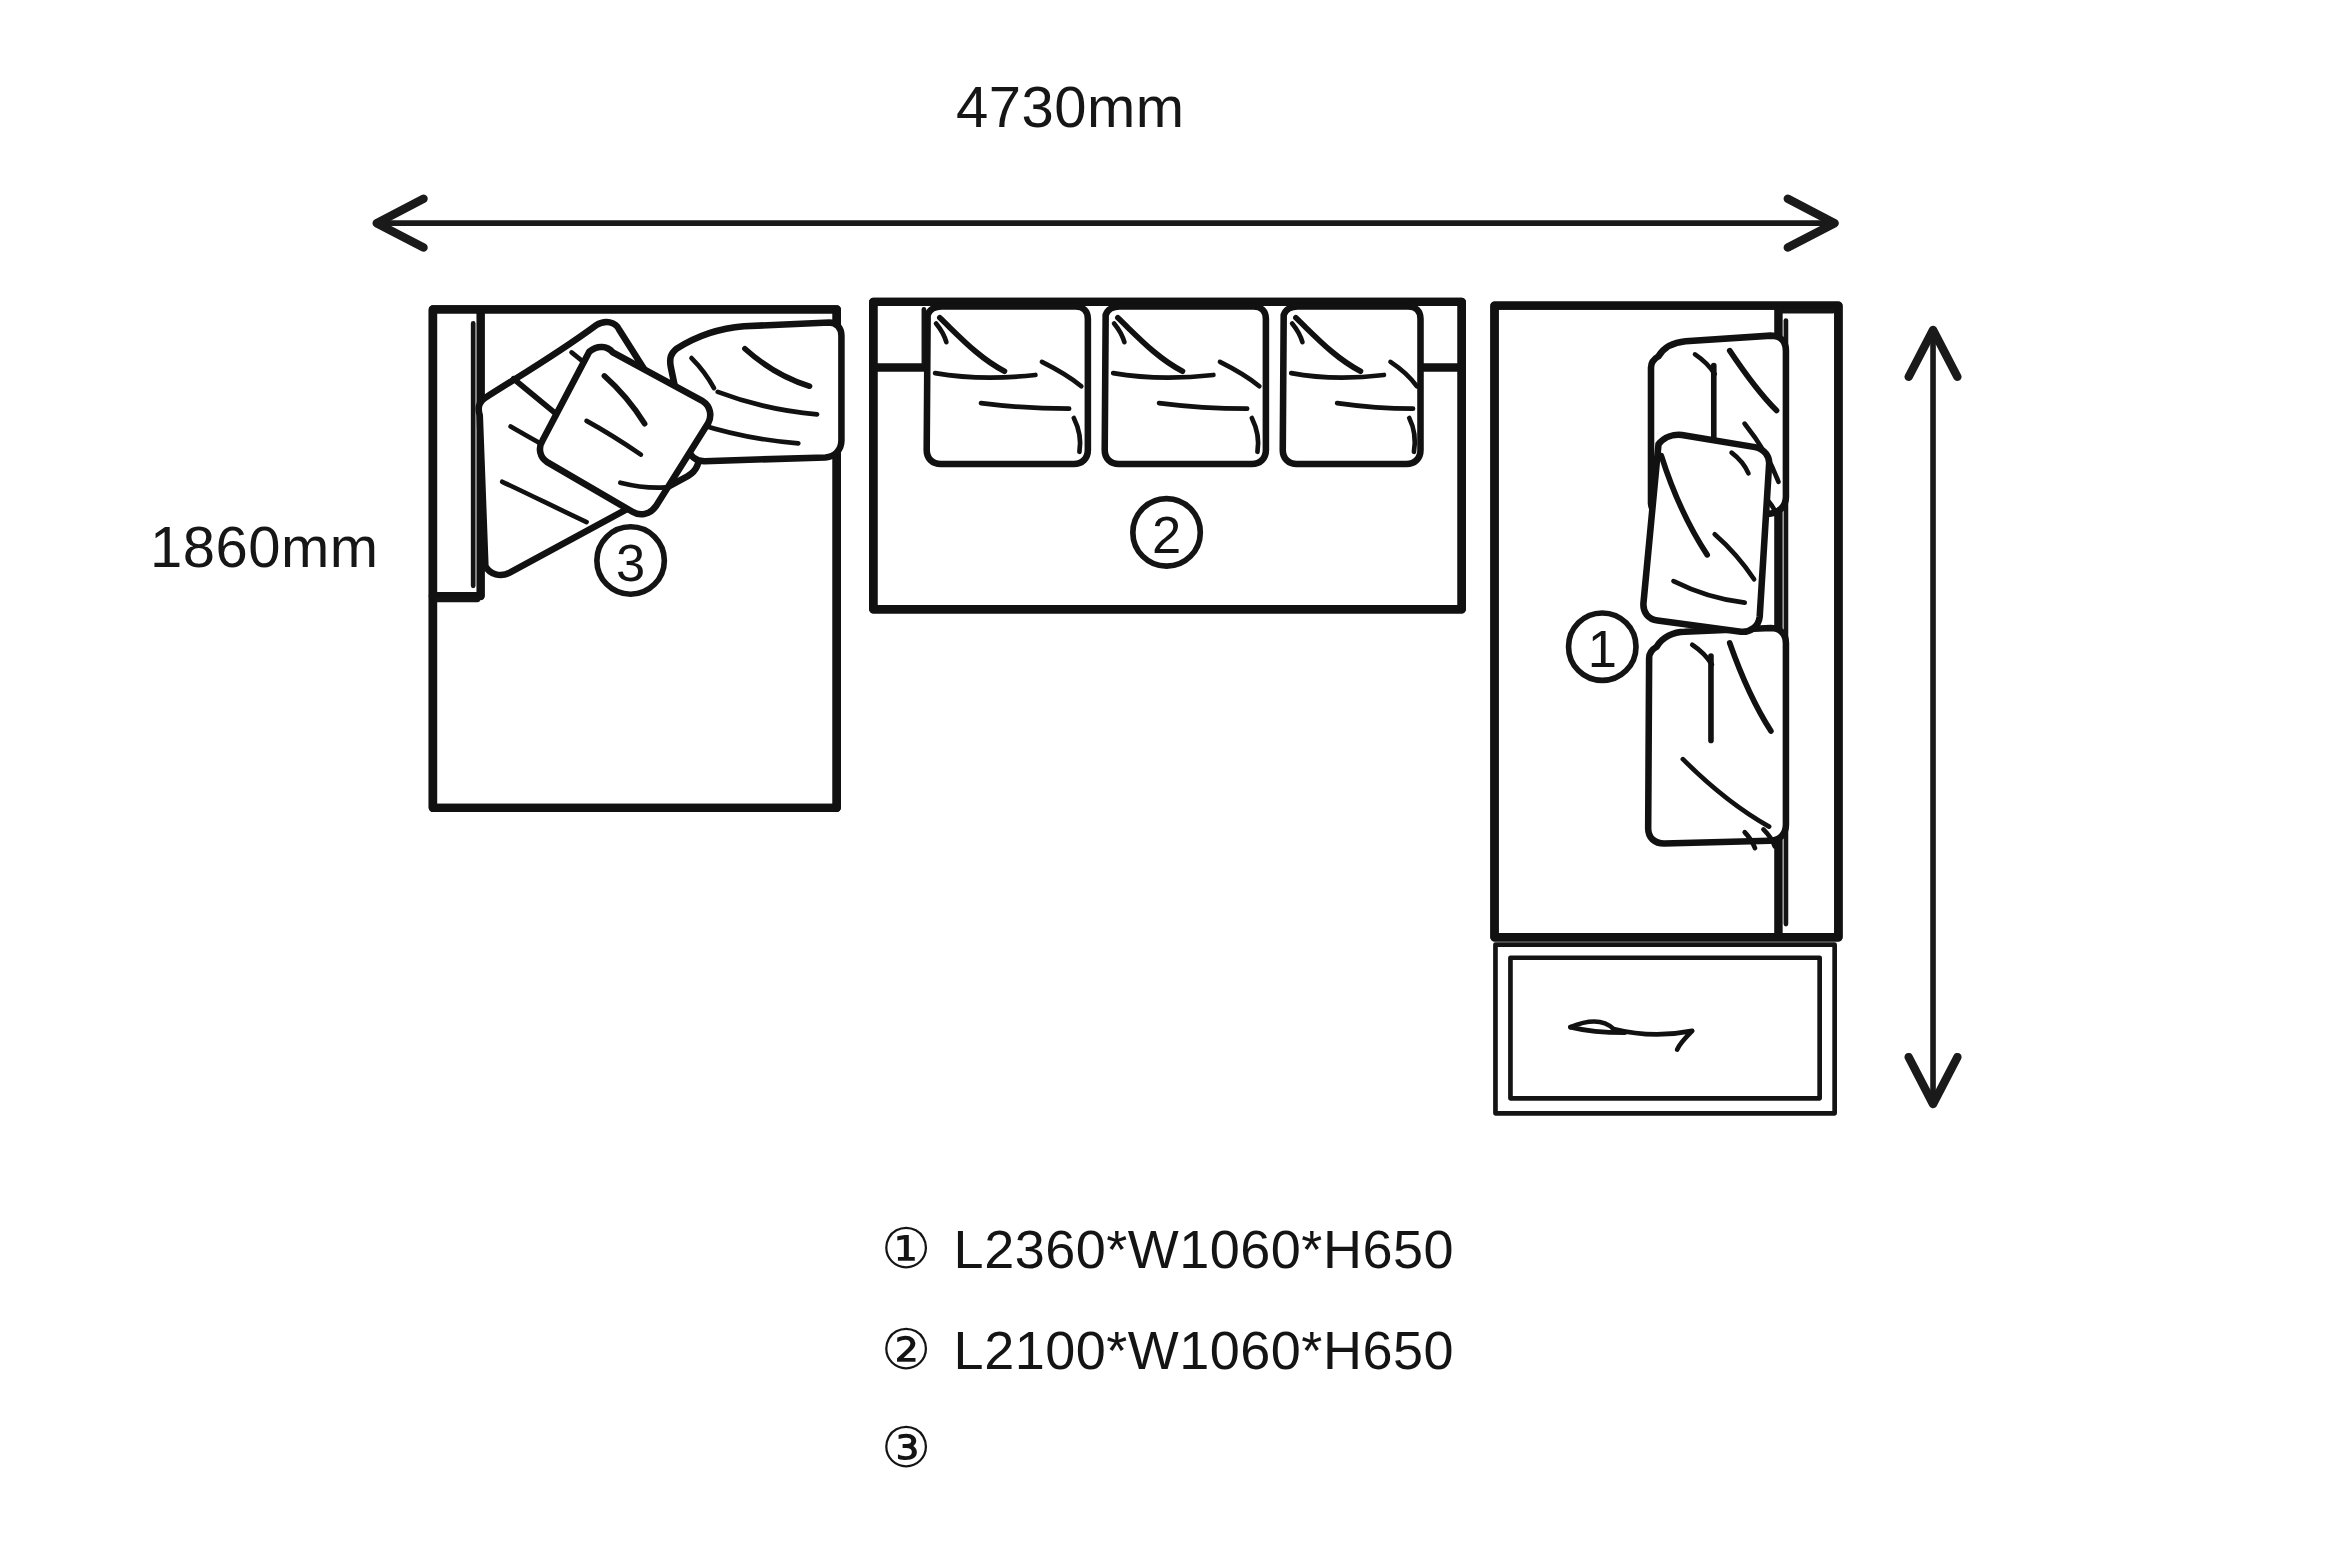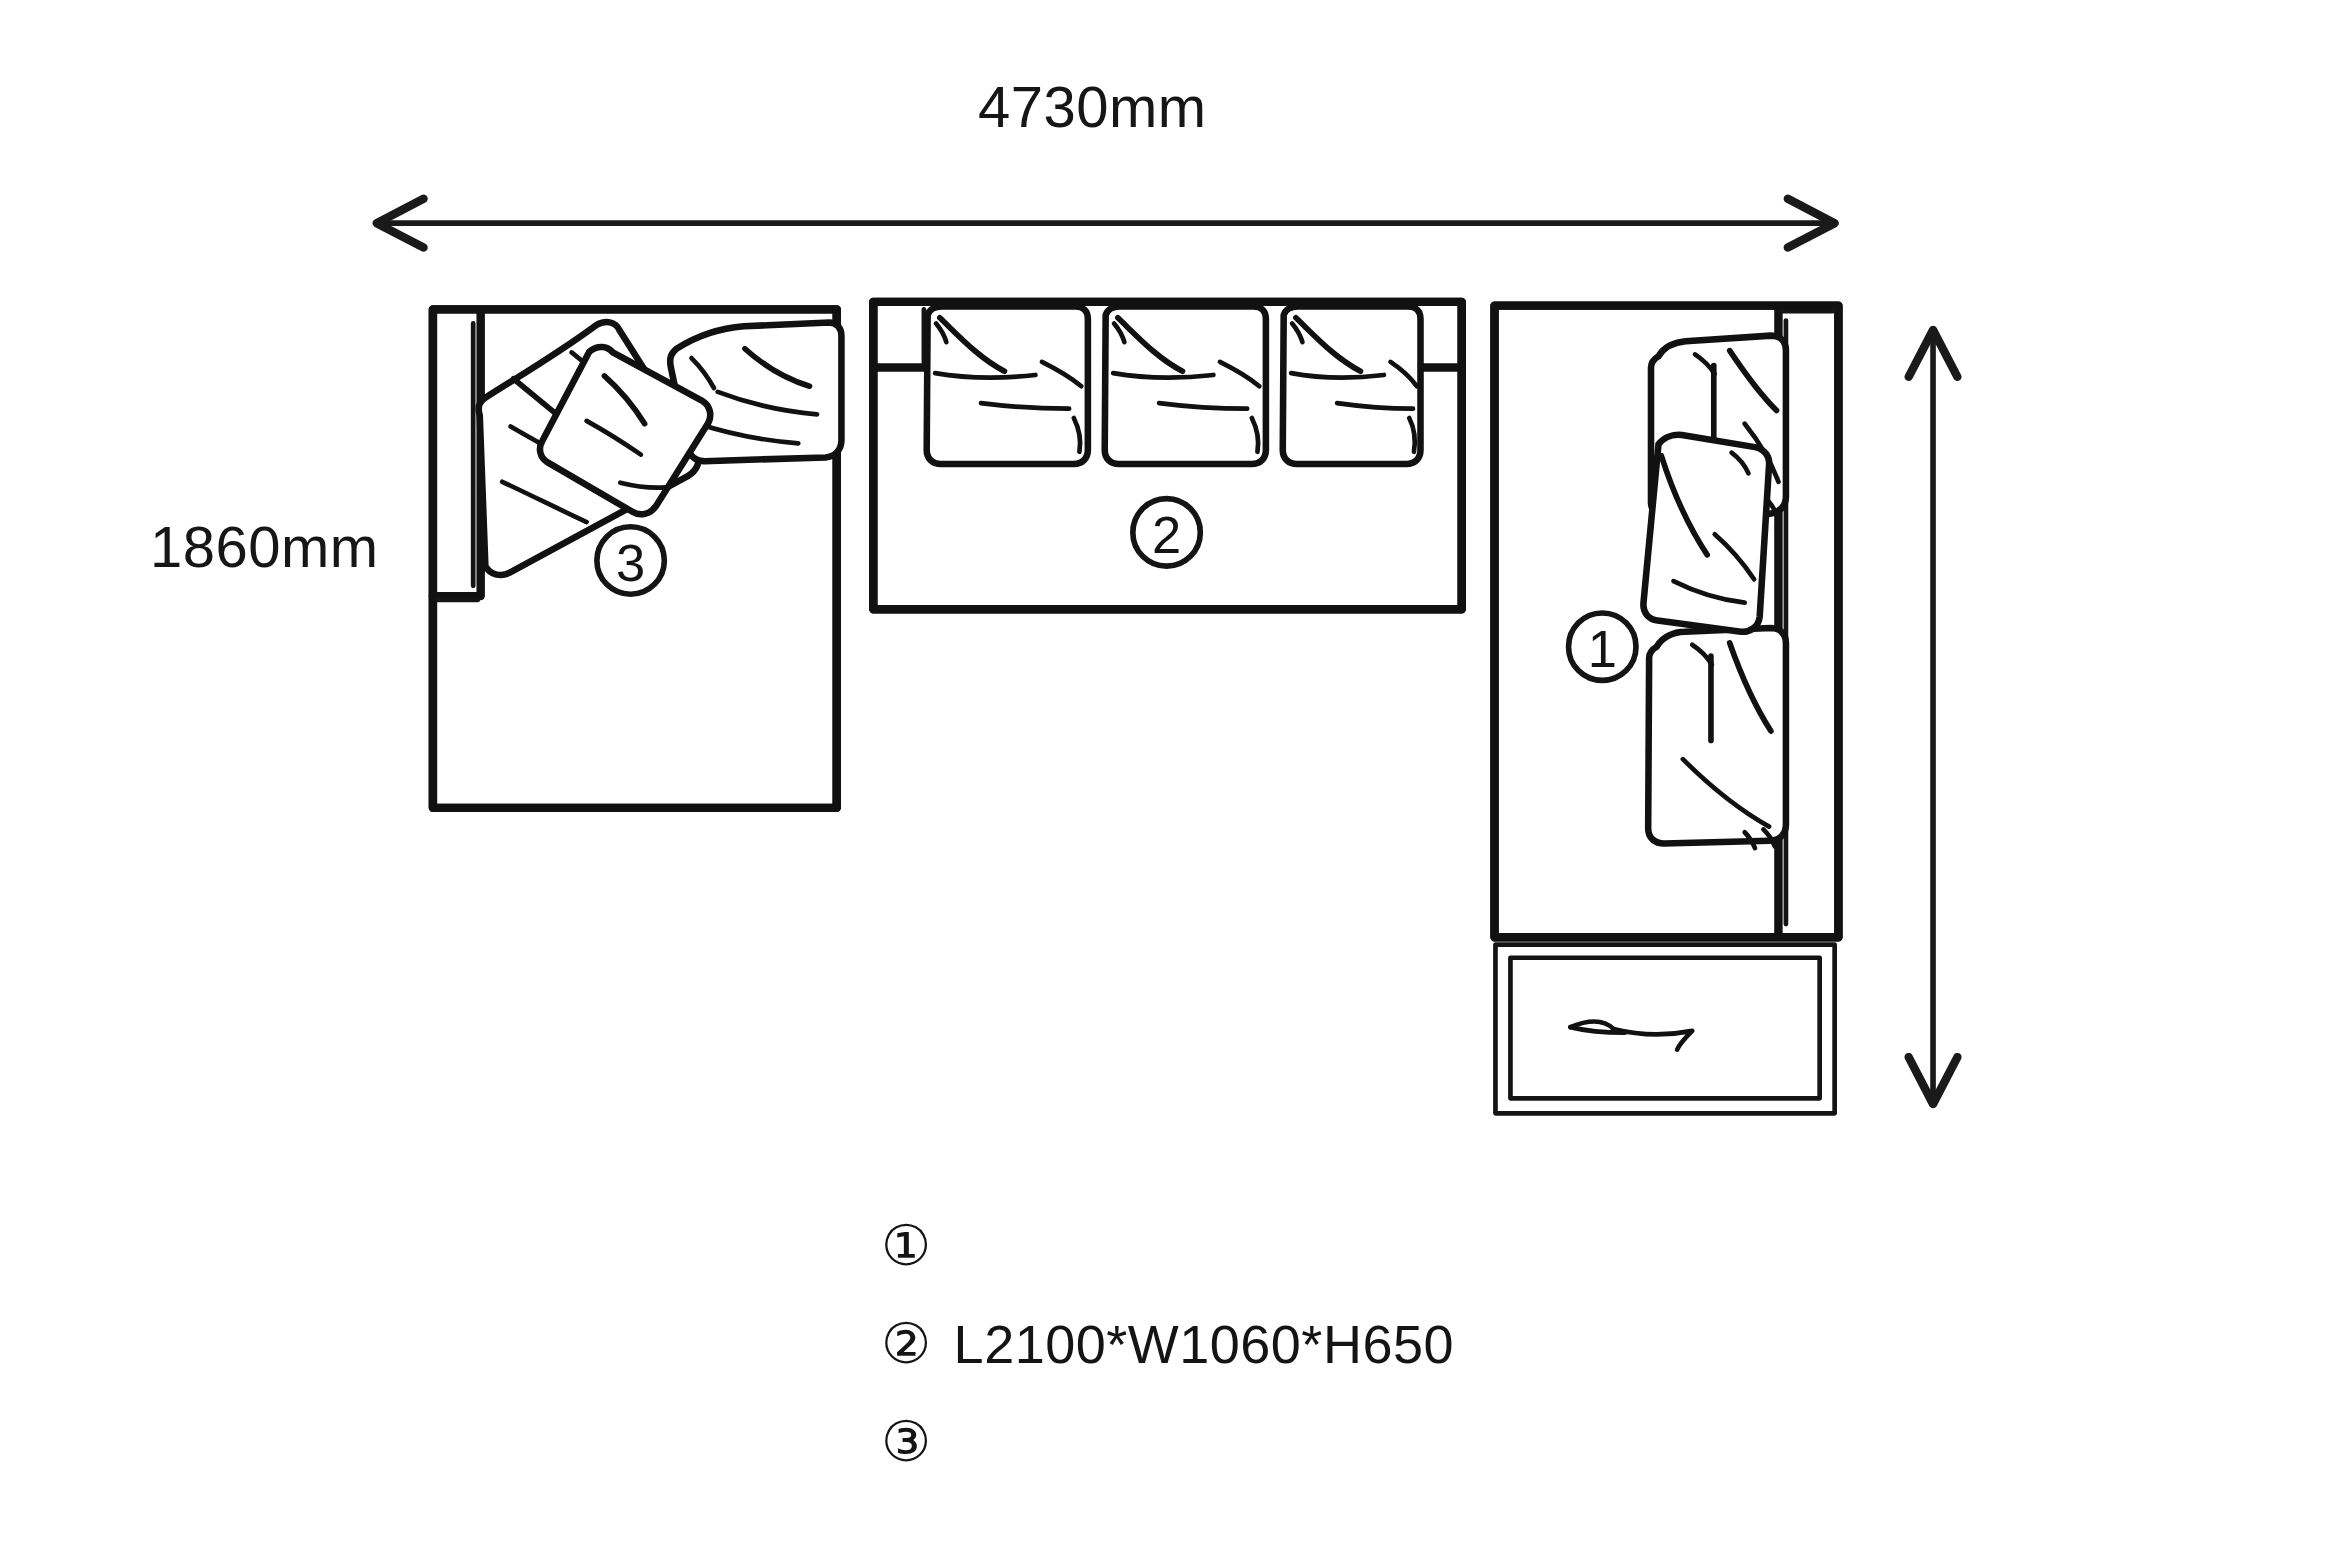--- a/index.html
+++ b/index.html
@@ -13,21 +13,21 @@
   svg.drawing{position:absolute;left:0;top:0;width:2350px;height:1567px;}
 
   .dim-label{
     position:absolute;
     font-size:58px;
     letter-spacing:0.5px;
     color:#161616;
     white-space:nowrap;
     font-weight:400;
   }
-  #dim-top-label{left:956px;top:73px;margin-left:22px;}
+  #dim-top-label{left:956px;top:73px;}
   #dim-left-label{left:150px;top:513px;}
   #dim-right-label{left:1984px;top:701px;}
 
   .legend{
     position:absolute;
     left:879px;top:1218px;
     display:flex;flex-direction:column;gap:39px;
   }
   .legend-row{
     display:flex;align-items:center;gap:20.6px;
@@ -233,20 +233,21 @@
 
   <div class="dim-label" id="dim-top-label">4730mm</div>
 
   <div class="dim-label" id="dim-left-label">1860mm</div>
 
 
   <div class="legend">
 
     <div class="legend-row">
       <span class="legend-marker">①</span>
+      <span class="legend-text">L2360*W1060*H650</span>
     </div>
 
     <div class="legend-row">
       <span class="legend-marker">②</span>
       <span class="legend-text">L2100*W1060*H650</span>
     </div>
 
     <div class="legend-row">
       <span class="legend-marker">③</span>
     </div>

